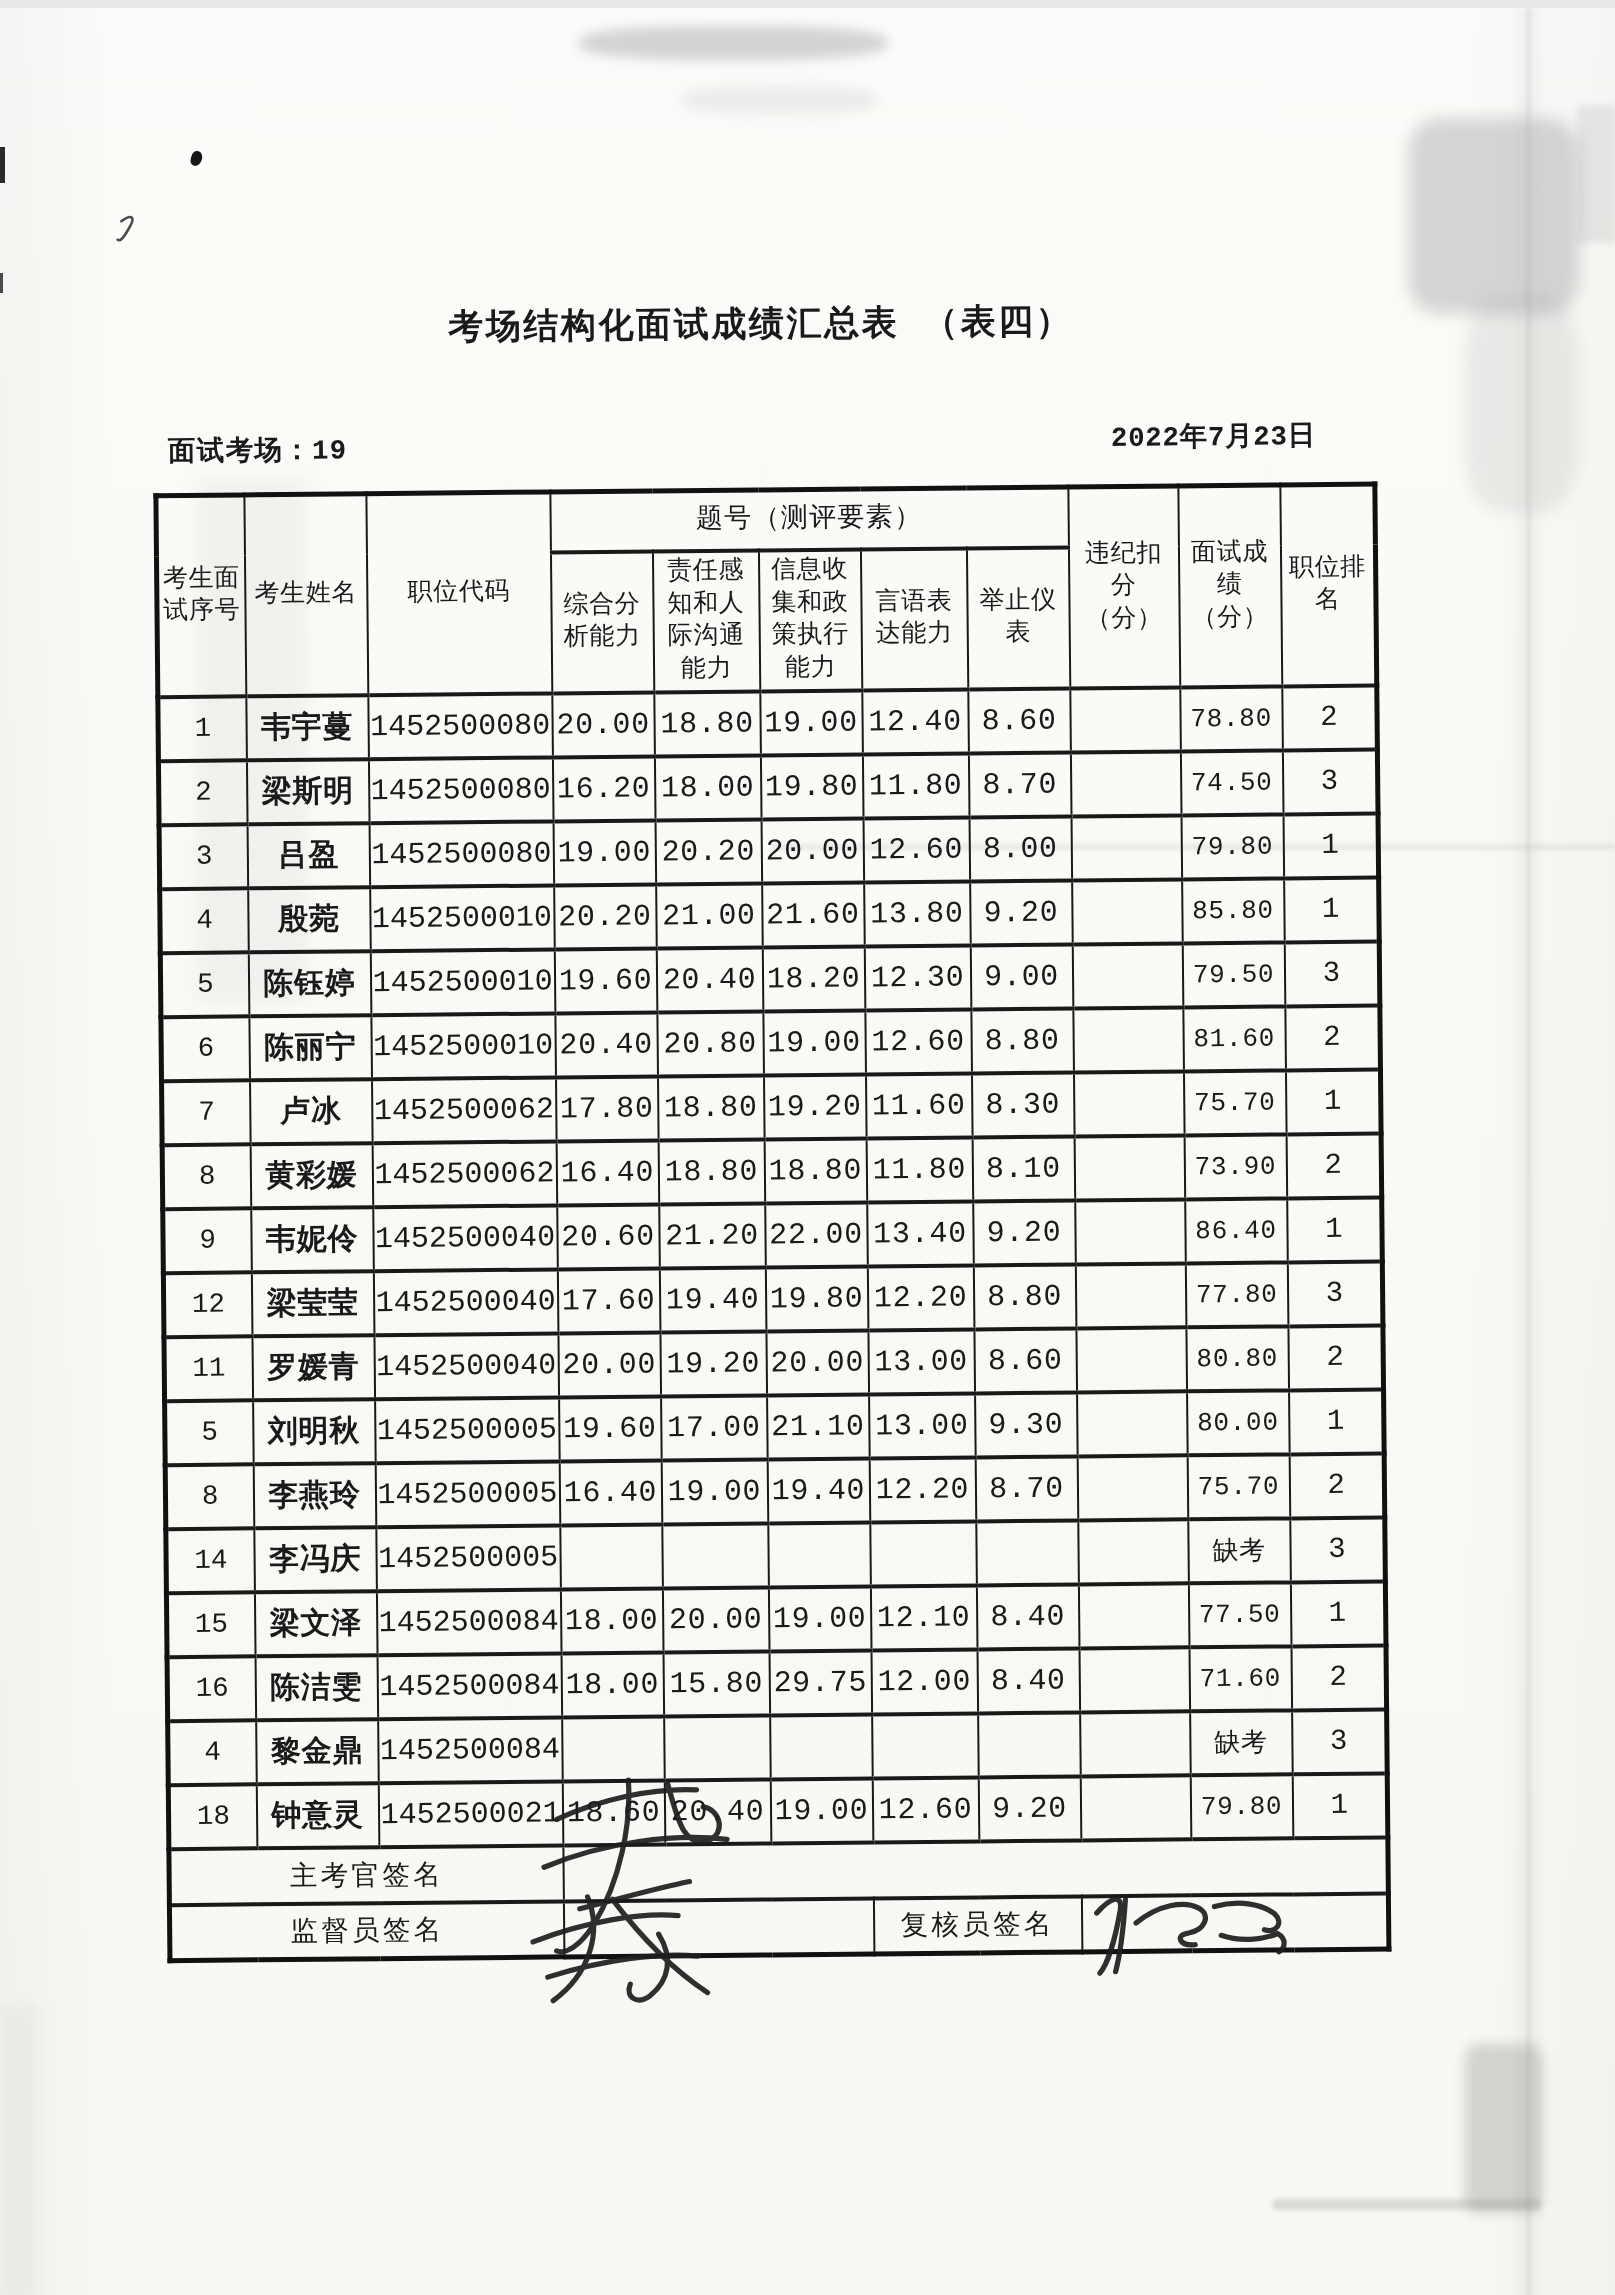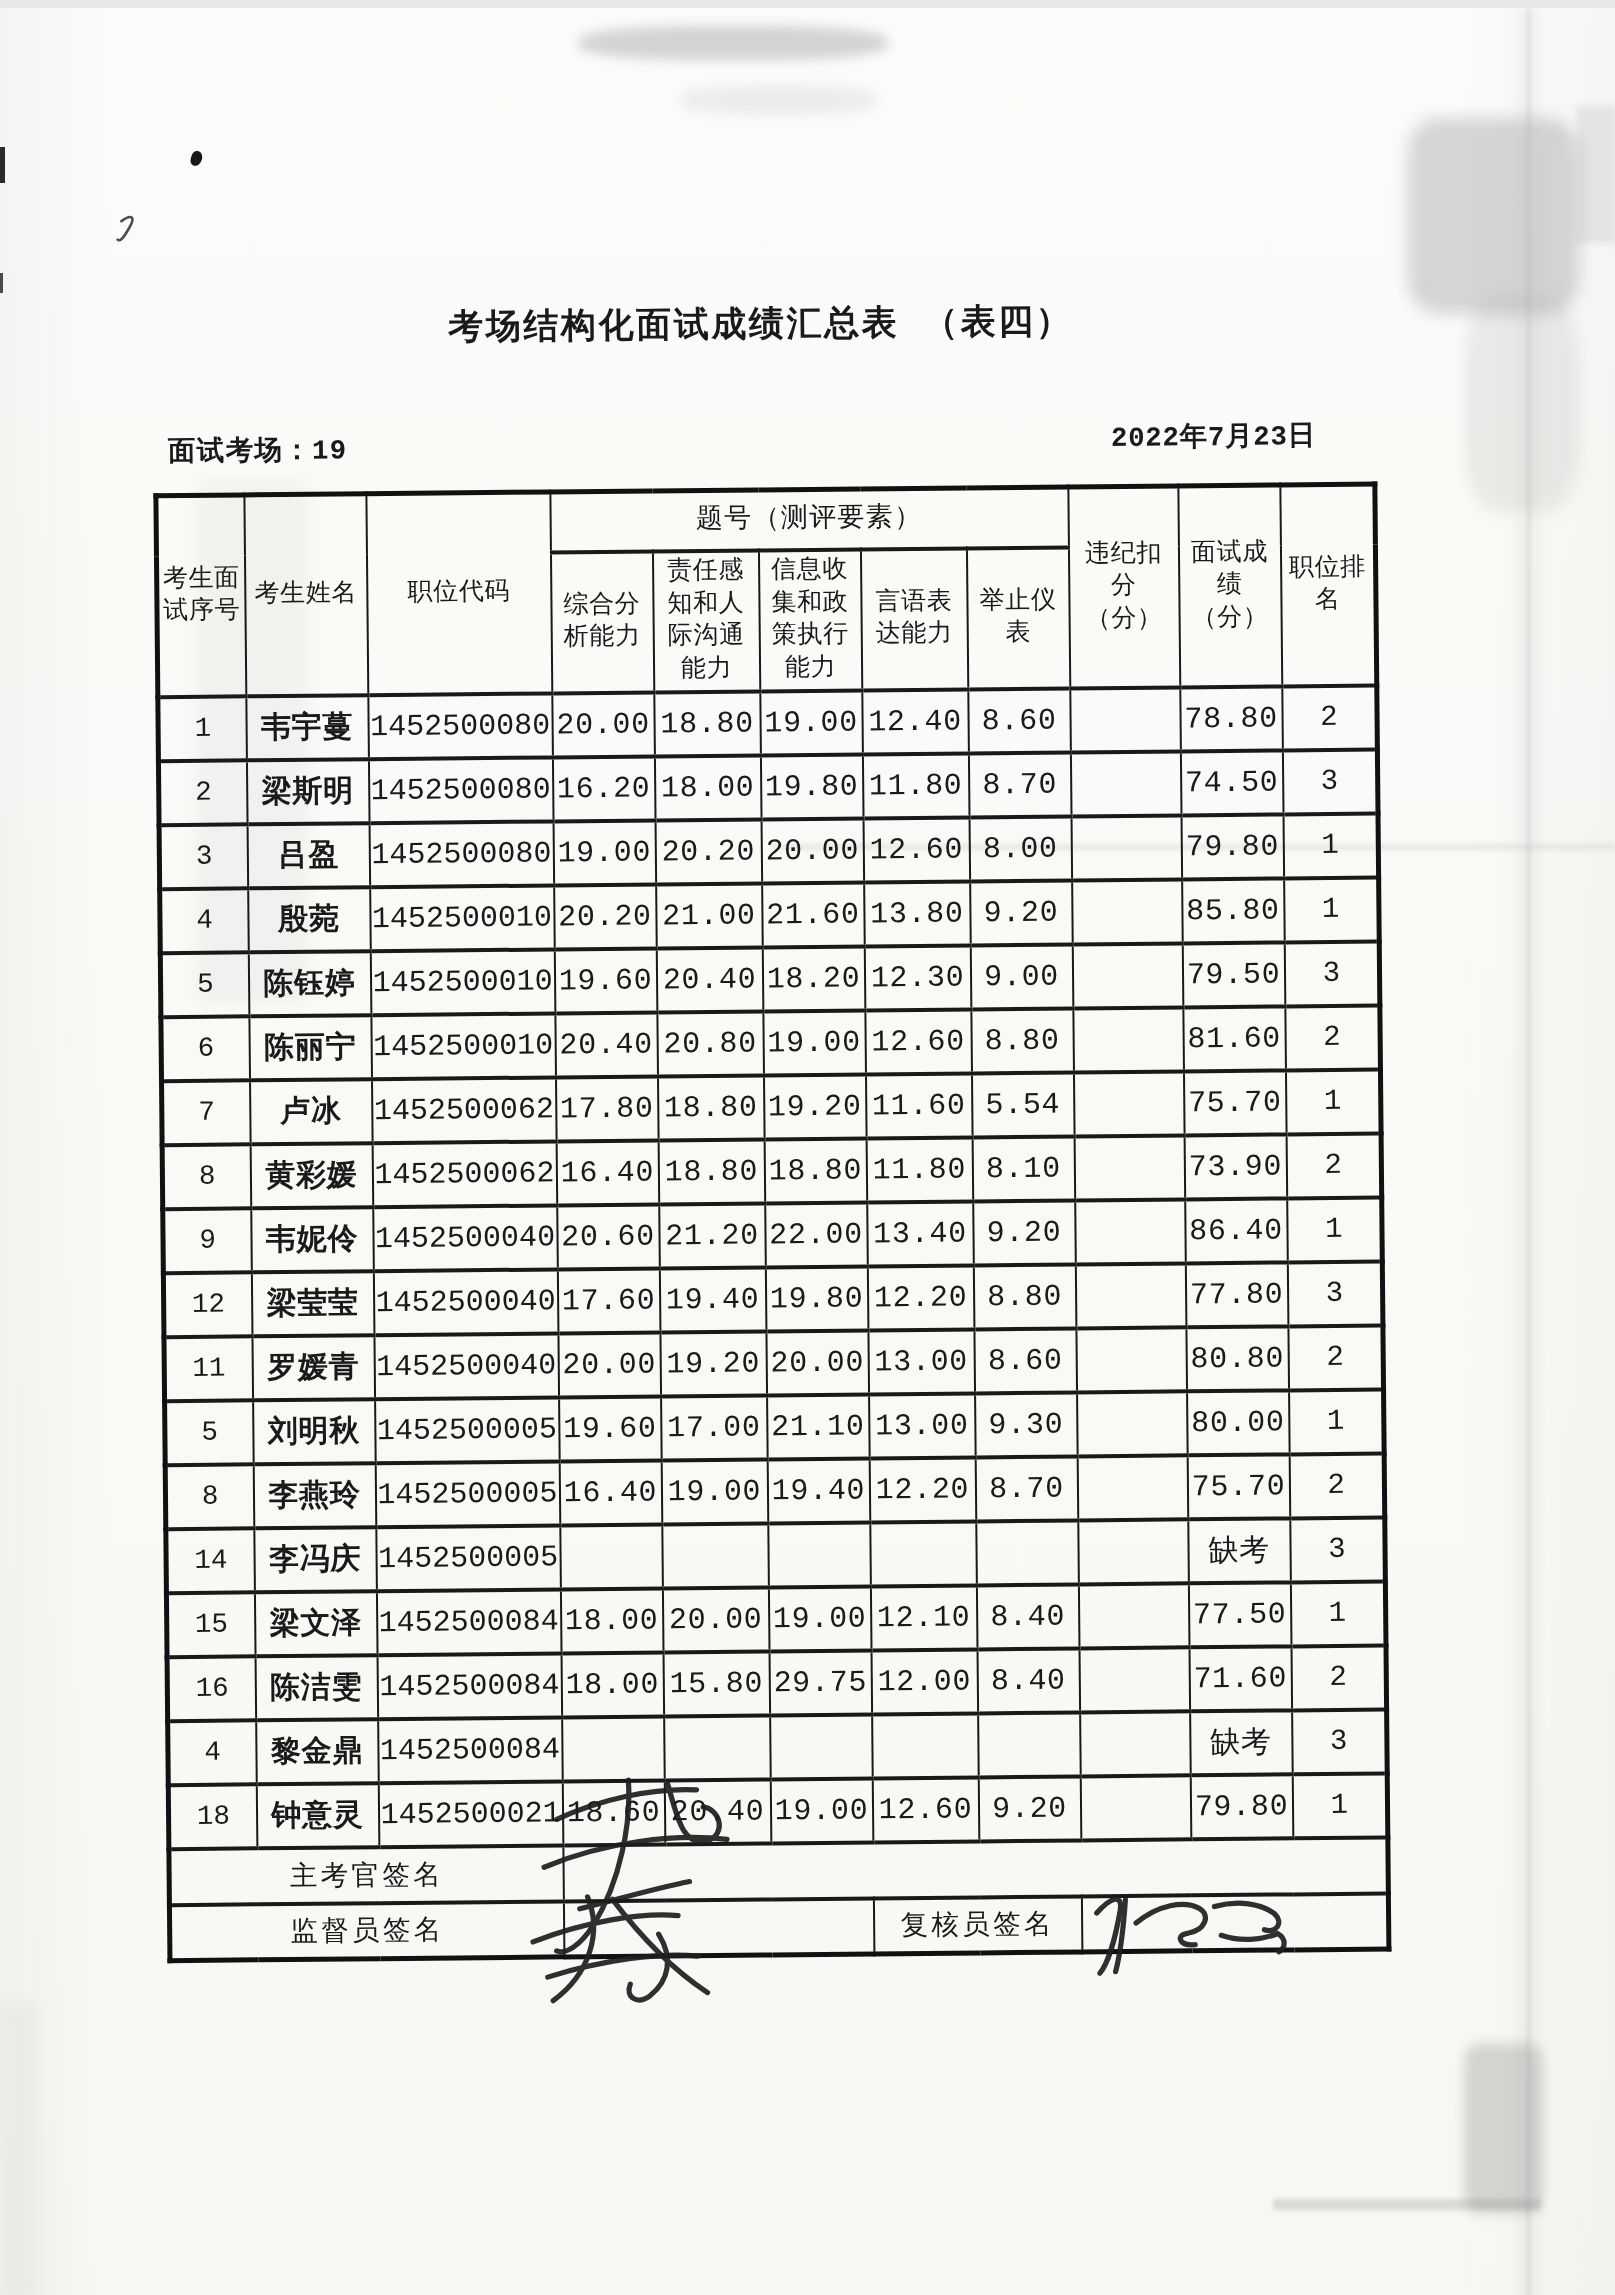--- a/index.html
+++ b/index.html
@@ -41,21 +41,21 @@
   .score-table tfoot tr.f1 { height:56px; }
   .score-table tfoot tr.f2 { height:56px; }
 
   .score-table th { font-weight:normal; font-size:25px; line-height:1.3; white-space:pre-line; letter-spacing:0.7px; }
   .score-table th.group { font-size:27px; letter-spacing:1.3px; }
 
   td.c-seq  { font-size:27.5px; }
   td.c-name { font-size:30px; font-weight:bold; letter-spacing:0.7px; }
   td.c-code { font-size:30px; letter-spacing:0; }
   td.c-num  { font-size:30px; letter-spacing:0.7px; }
-  td.c-total{ font-size:30px; letter-spacing:0.7px; }
+  td.c-total{ font-size:26px; letter-spacing:0.7px; }
   td.c-rank { font-size:29px; }
 
   td.sig-label { font-size:27.5px; letter-spacing:3.3px; }
   td.sig-cell  { background:transparent; }
 
   .signatures { position:absolute; left:0; top:0; pointer-events:none; }
 
   
   .artifact { position:absolute; pointer-events:none; }
   .a-blur6  { filter:blur(3.9px); }  .a-blur9  { filter:blur(5.9px); }
@@ -221,21 +221,21 @@
   </tr>
 
   <tr class="data-row">
     <td class="c-seq">7</td>
     <td class="c-name">卢冰</td>
     <td class="c-code">1452500062</td>
     <td class="c-num">17.80</td>
     <td class="c-num">18.80</td>
     <td class="c-num">19.20</td>
     <td class="c-num">11.60</td>
-    <td class="c-num">5.54</td>
+    <td class="c-num">8.30</td>
     <td class="c-num"></td>
     <td class="c-total">75.70</td>
     <td class="c-rank">1</td>
   </tr>
 
   <tr class="data-row">
     <td class="c-seq">8</td>
     <td class="c-name">黄彩媛</td>
     <td class="c-code">1452500062</td>
     <td class="c-num">16.40</td>

